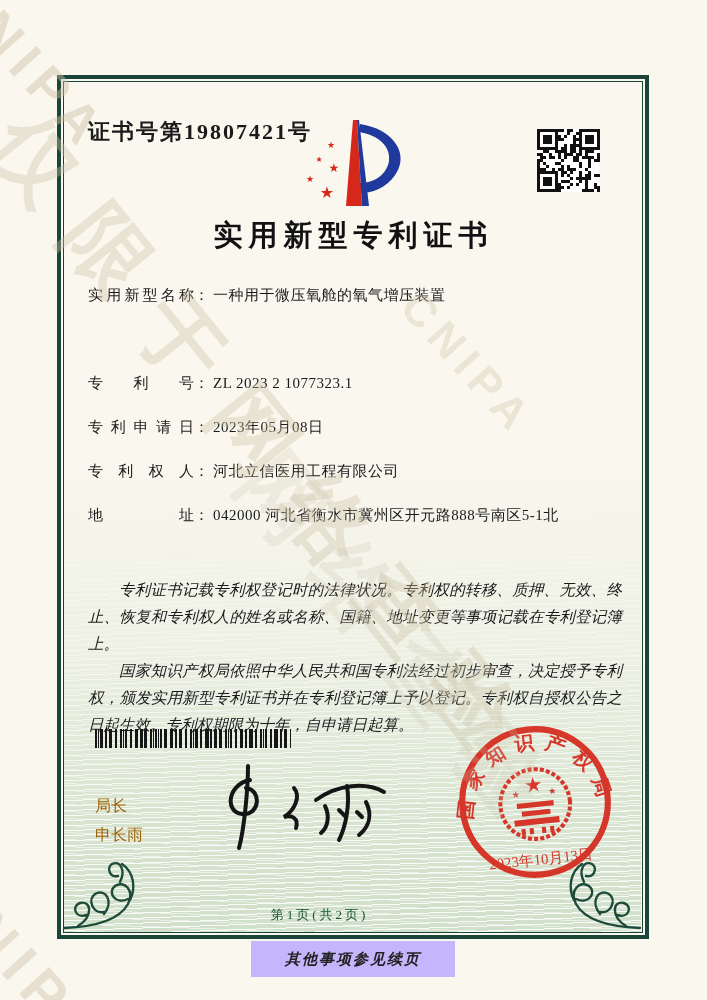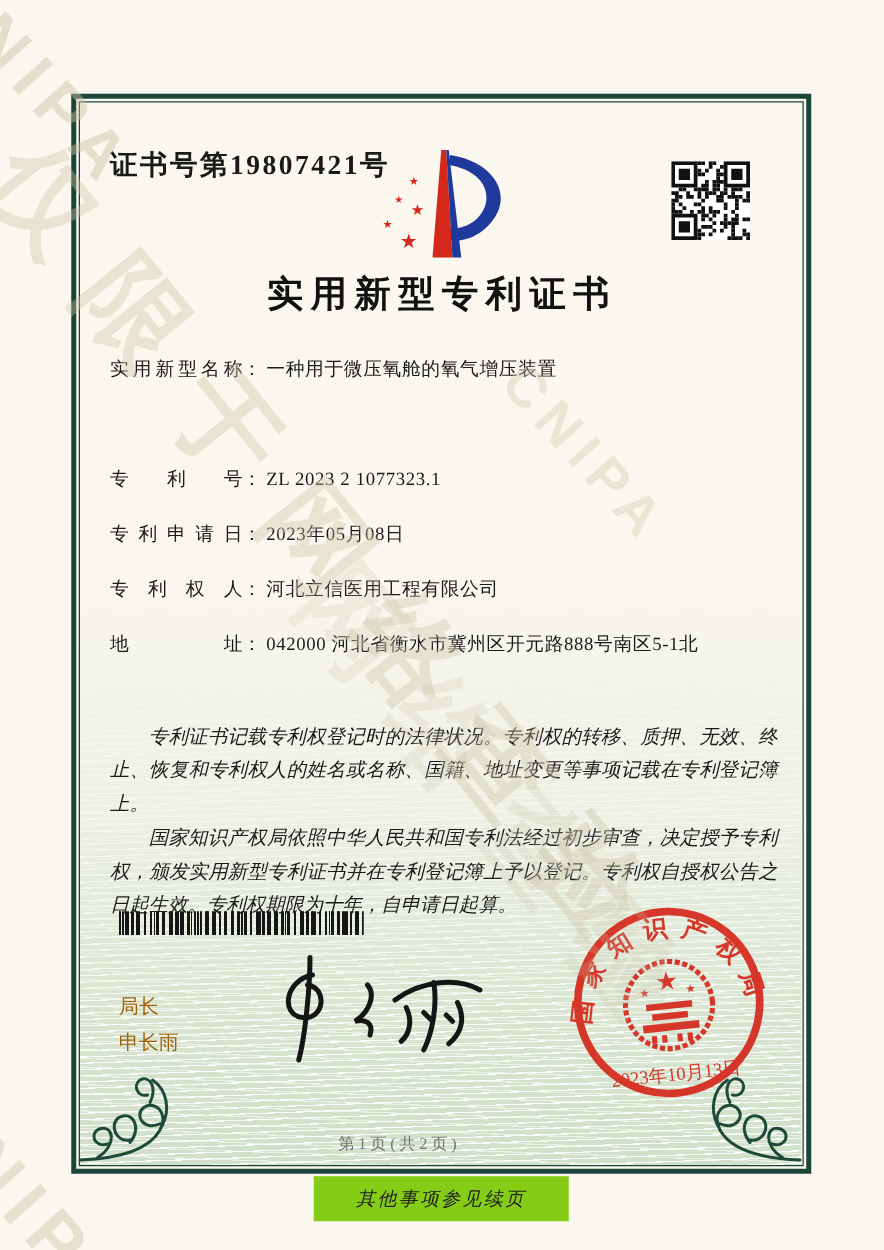--- a/index.html
+++ b/index.html
@@ -49,24 +49,24 @@
     background:
       repeating-linear-gradient(90deg,#161616 0 2px,transparent 2px 5px),
       repeating-linear-gradient(90deg,#161616 0 1px,transparent 1px 7px),
       repeating-linear-gradient(90deg,transparent 0 3px,#161616 3px 4px,transparent 4px 11px);}
   .director{position:absolute;left:95px;top:791px;z-index:4;font-size:16px;line-height:29px;
             font-family:"Liberation Sans","DejaVu Sans",sans-serif;color:#a16207;}
   .signature{position:absolute;left:198px;top:760px;width:210px;height:92px;z-index:4;}
   .seal{position:absolute;left:453px;top:718px;width:164px;height:168px;z-index:5;
         transform:rotate(-6deg);opacity:.92;}
   .page-info{position:absolute;left:0;top:906px;width:639px;text-align:center;z-index:4;
-             font-size:13px;letter-spacing:3px;color:#737373;}
+             font-size:13px;letter-spacing:3px;color:#14532d;}
   .note-box{position:absolute;left:251px;top:941px;width:204px;height:36px;z-index:9;
-            background:#84cc16;display:flex;align-items:center;justify-content:center;
-            font-size:15px;font-style:italic;letter-spacing:2px;color:#222;}
+            background:#c4b5fd;display:flex;align-items:center;justify-content:center;
+            font-size:15px;font-style:italic;letter-spacing:2px;color:#222;font-weight:bold;}
 </style>
 </head>
 <body>
 
 <div class="page">
 
   <div class="wave-tint"></div>
   <div class="wave-lines"></div>
 
   <div class="frame">

